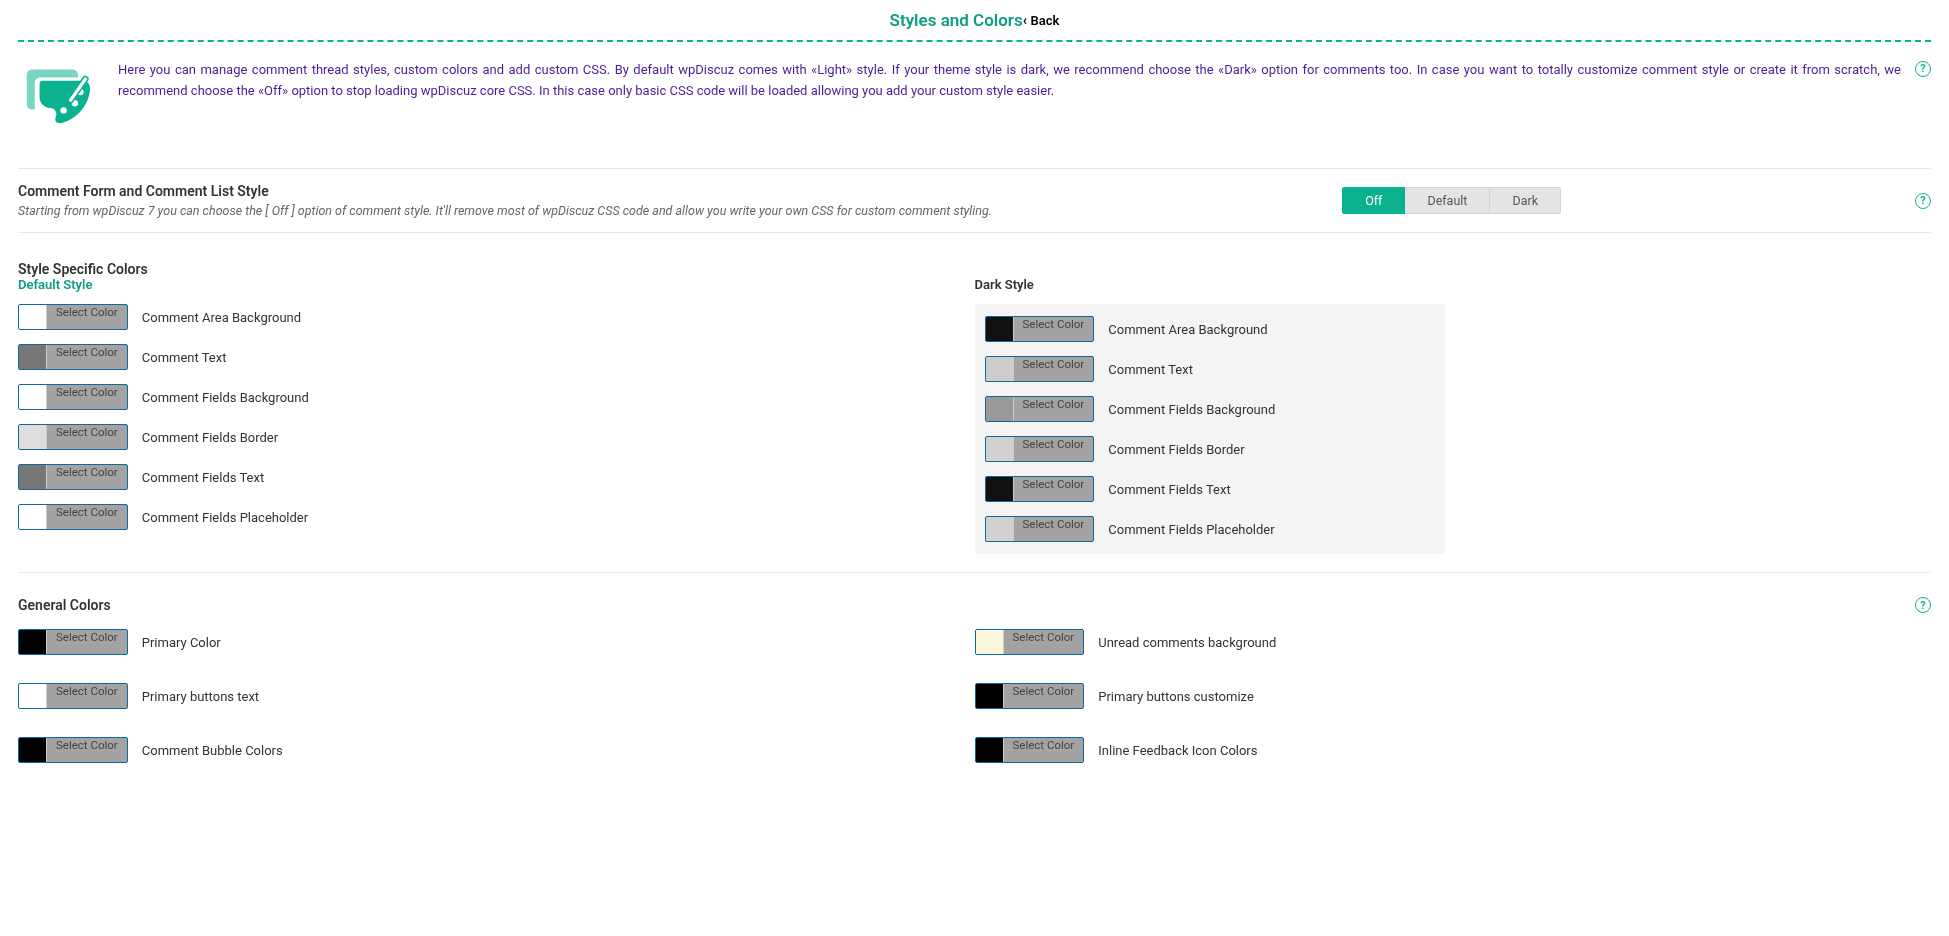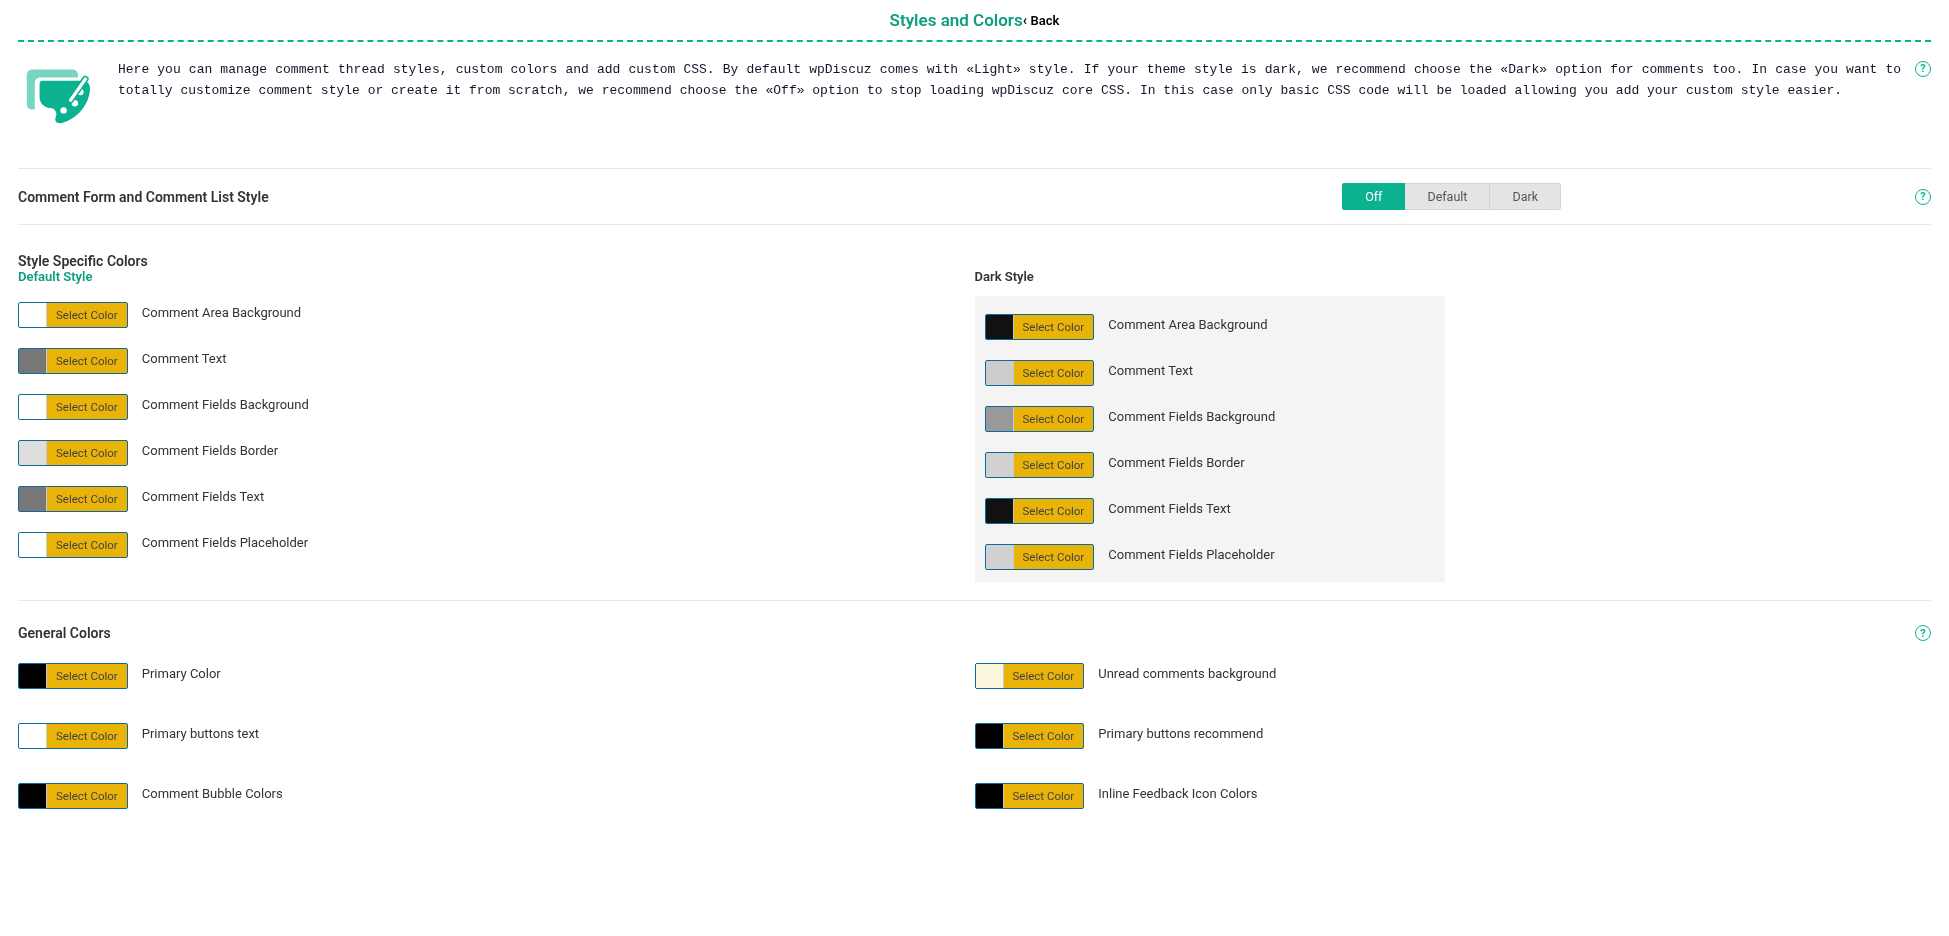--- a/index.html
+++ b/index.html
@@ -47,25 +47,24 @@
     top: 0;
   }
   .intro-icon {
     width: 80px;
     height: 80px;
     flex: none;
     color: #0ab28f;
   }
   .intro-text {
     flex: 1;
-    color: #0f172a;
+    color: #4c1d95;
     line-height: 1.6;
     text-align: justify;
     padding-right: 30px;
-    font-family: Liberation Mono, monospace;
   }
   .section-divider {
     border-top: 1px solid #e6e6e6;
     margin: 0;
   }
   .setting-row {
     display: flex;
     align-items: center;
     padding: 14px 0;
     border-bottom: 1px solid #e9e9e9;
@@ -163,28 +162,27 @@
   }
   .color-row {
     display: flex;
     align-items: center;
     gap: 14px;
     margin-bottom: 14px;
   }
   .color-row:last-child { margin-bottom: 0; }
   .color-control {
     display: inline-flex;
-    align-items: center;
+    align-items: flex-start;
     border: 1px solid #0a6aa1;
     border-radius: 2px;
     overflow: hidden;
     height: 26px;
     cursor: pointer;
-    background: #eab308;
-    margin-top: 6px;
+    background: #a3a3a3;
   }
   .color-swatch {
     width: 28px;
     height: 100%;
     border-right: 1px solid #ccc;
   }
   .color-text {
     padding: 0 9px;
     font-size: 11.5px;
     color: #444;
@@ -240,20 +238,21 @@
   <div class="right-help">
     <span class="help-icon">?</span>
   </div>
 </div>
 
 <div class="section-divider"></div>
 
 <div class="setting-row">
   <div class="setting-label-wrap">
     <div class="setting-title">Comment Form and Comment List Style</div>
+    <div class="setting-desc">Starting from wpDiscuz 7 you can choose the [ Off ] option of comment style. It'll remove most of wpDiscuz CSS code and allow you write your own CSS for custom comment styling.</div>
   </div>
   <div class="toggle-group">
     <div class="toggle-btn active">Off</div>
     <div class="toggle-btn">Default</div>
     <div class="toggle-btn">Dark</div>
   </div>
   <span class="help-icon">?</span>
 </div>
 
 <div class="section-block">
@@ -393,21 +392,21 @@
           <div class="color-swatch" style="background:#fbf7dc"></div>
           <div class="color-text">Select Color</div>
         </div>
         <div class="color-label">Unread comments background</div>
       </div>
       <div class="color-row">
         <div class="color-control">
           <div class="color-swatch" style="background:#000000"></div>
           <div class="color-text">Select Color</div>
         </div>
-        <div class="color-label">Primary buttons recommend</div>
+        <div class="color-label">Primary buttons customize</div>
       </div>
       <div class="color-row">
         <div class="color-control">
           <div class="color-swatch" style="background:#000000"></div>
           <div class="color-text">Select Color</div>
         </div>
         <div class="color-label">Inline Feedback Icon Colors</div>
       </div>
     </div>
   </div>

